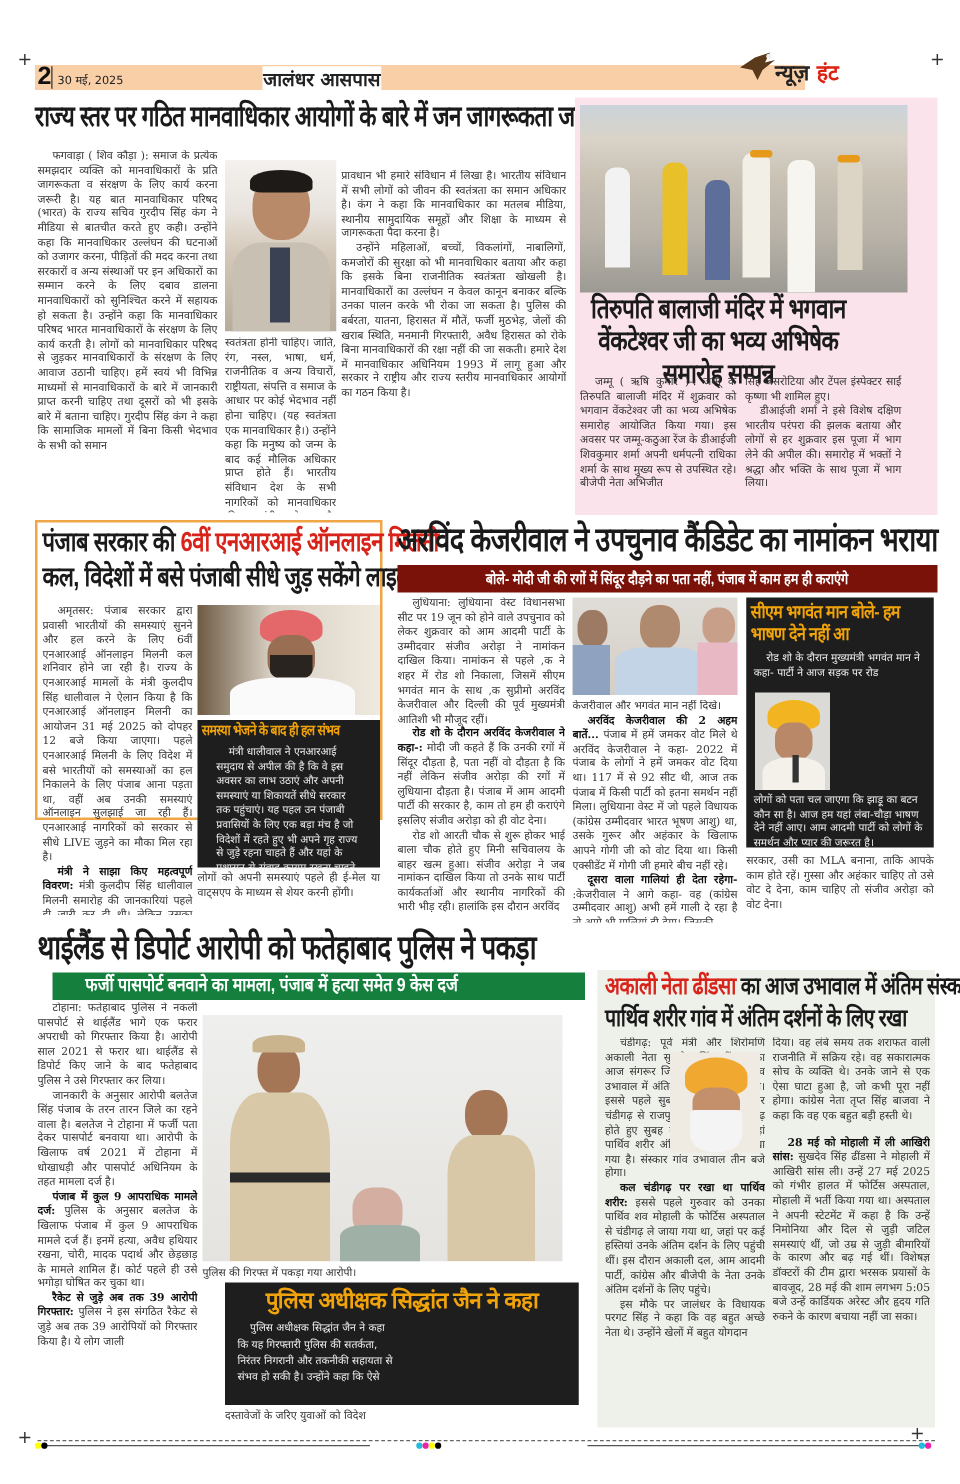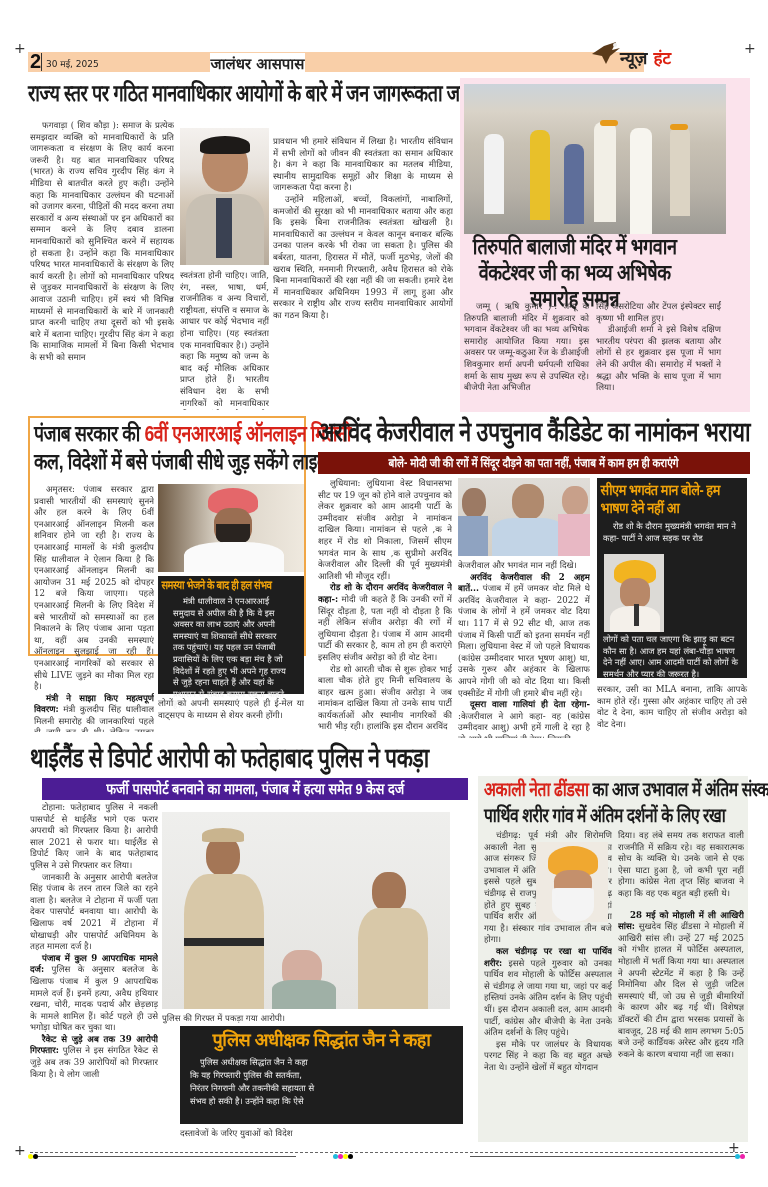--- a/index.html
+++ b/index.html
@@ -14,21 +14,21 @@
 .brand{position:absolute;left:620px;top:46px;font:bold 17px "DejaVu Sans",sans-serif;color:#222}
 .brand .r{color:#d21}
 .eagle{position:absolute;left:590px;top:40px;width:32px;height:26px}
 .hd{font-family:"Liberation Sans",sans-serif;font-weight:bold;color:#1a1a1a;letter-spacing:-0.5px}
 .txt{font-size:8.6px;line-height:11.6px;color:#333;text-align:justify}
 .txt p{text-indent:12px}
 .txt b{color:#111}
 .photo{position:absolute;overflow:hidden}
 .box-dark{position:absolute;background:#1e1e1e;color:#eee}
 .redstrip{position:absolute;background:#7a1209;color:#fff;font:bold 13px "Liberation Sans",sans-serif;text-align:center}
-.bluestrip{position:absolute;background:#4c1d95;color:#fff;font:bold 15px "Liberation Sans",sans-serif;text-align:center}
+.bluestrip{position:absolute;background:#15803d;color:#fff;font:bold 15px "Liberation Sans",sans-serif;text-align:left}
 .orange{color:#f0a30a}
 .red{color:#d8231a}
 .dash{position:absolute;height:0;border-top:1px dashed #666}
 .regdot{position:absolute;width:5px;height:5px;border-radius:50%}
 </style>
 </head>
 <body>
 
 <div class="crop" style="left:14px;top:41px">+</div>
 <div class="crop" style="left:744px;top:41px">+</div>

